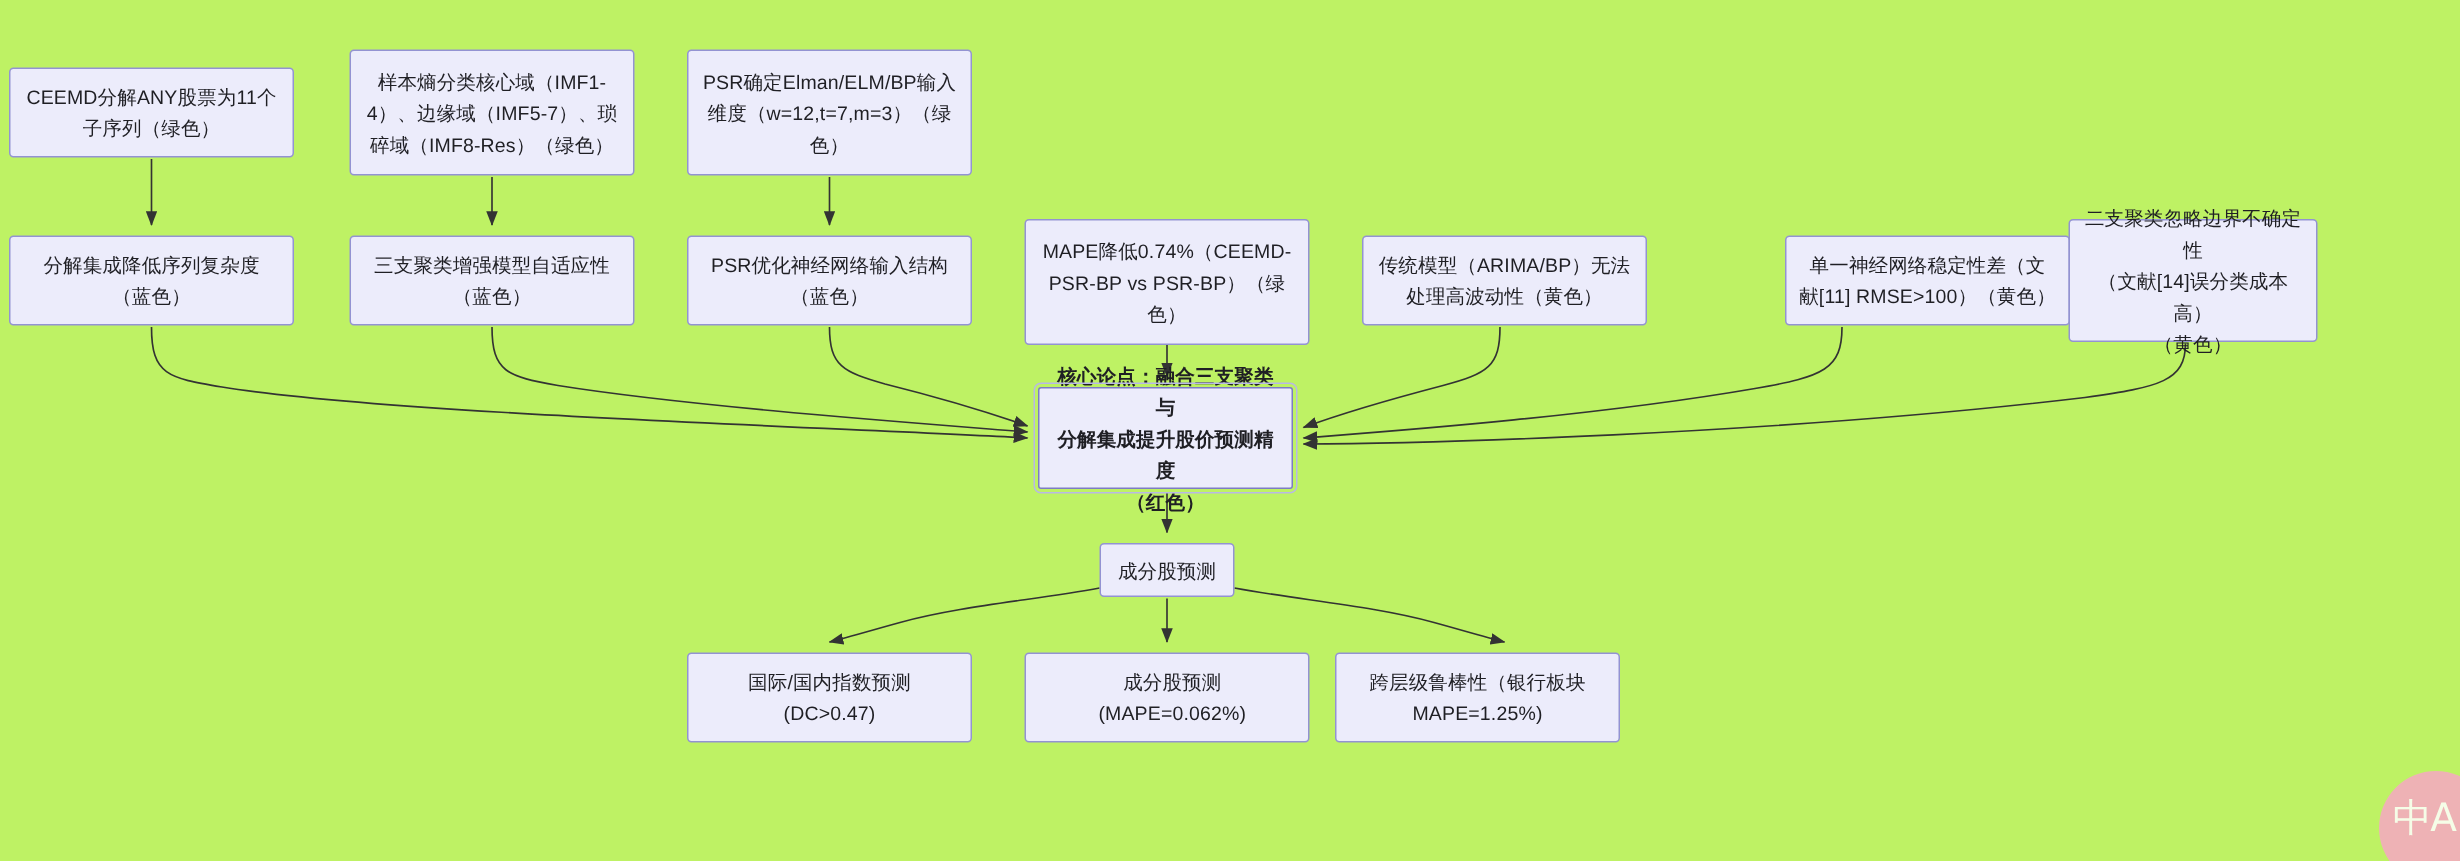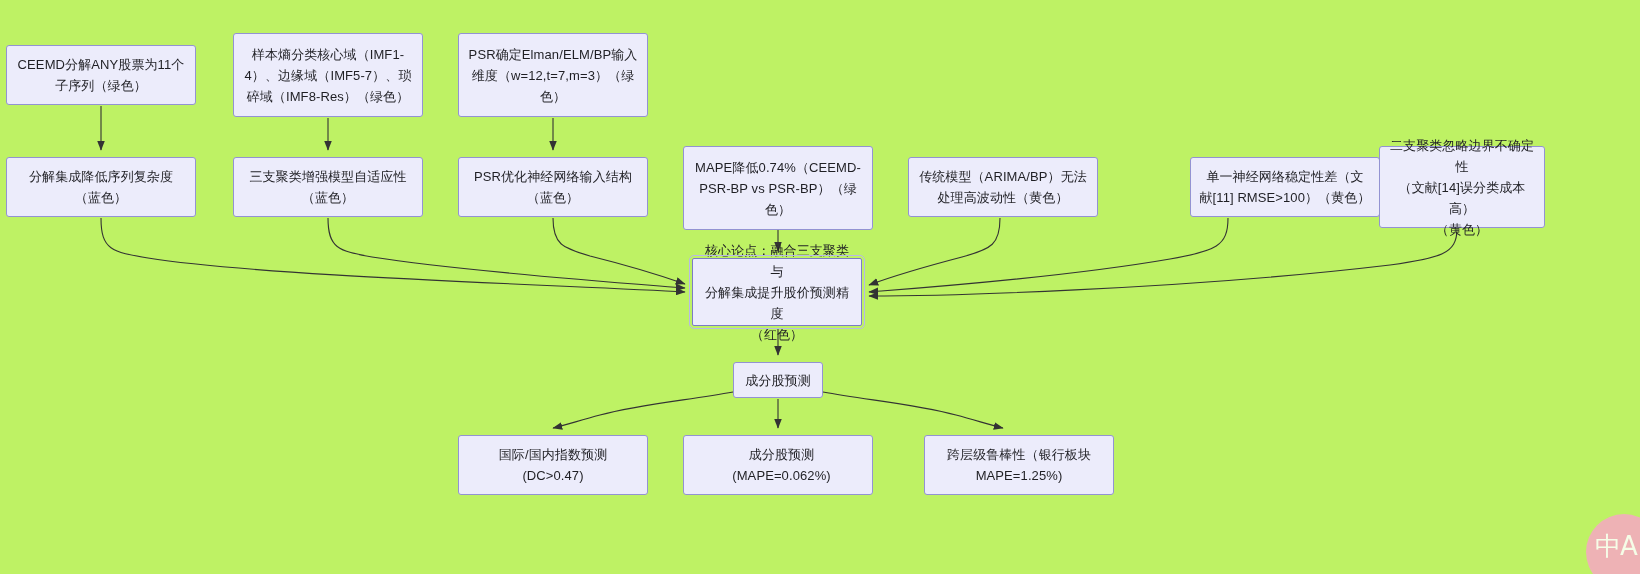--- a/index.html
+++ b/index.html
@@ -145,37 +145,37 @@
       </div>
       <div class="node" style="left: 1190px; top: 157px; width: 190px; height: 60px;">
         <span class="node-text">单一神经网络稳定性差（文
 献[11] RMSE&gt;100）（黄色）</span>
       </div>
       <div class="node" style="left: 1362px; top: 146px; width: 166px; height: 82px; margin-left: 17px;">
         <span class="node-text">二支聚类忽略边界不确定性
 （文献[14]误分类成本高）
 （黄色）</span>
       </div>
-      <div class="node core" style="left: 692px; top: 258px; width: 170px; height: 68px;">
+      <div class="node core" style="left: 692px; top: 258px; width: 170px; height: 68px; font-weight: bold;">
         <span class="node-text">核心论点：融合三支聚类与
 分解集成提升股价预测精度
 （红色）</span>
       </div>
       <div class="node" style="left: 733px; top: 362px; width: 90px; height: 36px;">
         <span class="node-text">成分股预测</span>
       </div>
       <div class="node" style="left: 458px; top: 435px; width: 190px; height: 60px;">
         <span class="node-text">国际/国内指数预测
 (DC&gt;0.47)</span>
       </div>
       <div class="node" style="left: 683px; top: 435px; width: 190px; height: 60px; padding-left: 15px;">
         <span class="node-text">成分股预测
 (MAPE=0.062%)</span>
       </div>
-      <div class="node" style="left: 924px; top: 435px; width: 190px; height: 60px;">
+      <div class="node" style="left: 890px; top: 435px; width: 190px; height: 60px;">
         <span class="node-text">跨层级鲁棒性（银行板块
 MAPE=1.25%)</span>
       </div>
     </div>
 
   <div id="watermark">
     <span class="wm-text">中A</span>
   </div>
 
 </div>

